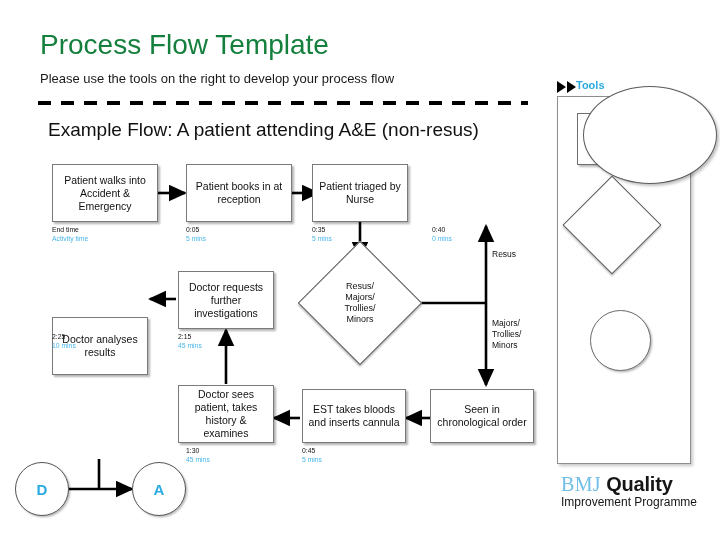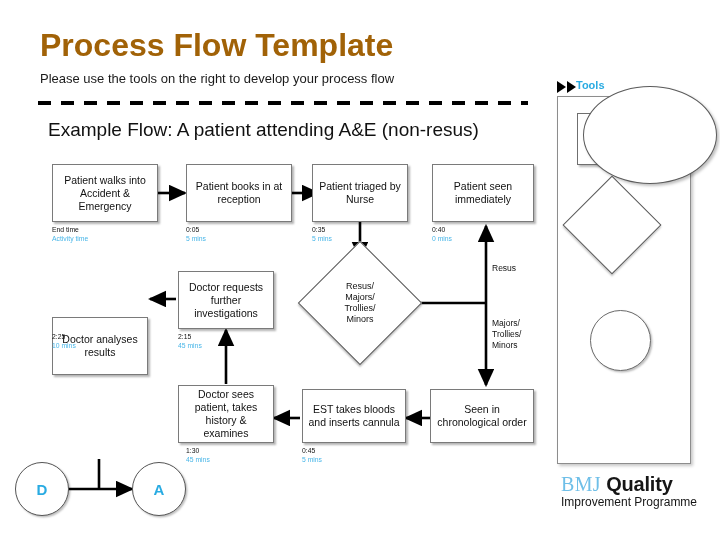--- a/index.html
+++ b/index.html
@@ -8,22 +8,22 @@
     font-family:"Liberation Sans", sans-serif;
     position:relative;
   }
   #stage{position:absolute;left:0;top:0;width:720px;height:540px;}
 
   .abs{position:absolute;}
 
   
   #title{
     left:40px;top:28px;
-    font-size:32px;line-height:34px;
-    color:#a16207;font-weight:700;
+    font-size:28px;line-height:34px;
+    color:#15803d;font-weight:400;
     letter-spacing:0px;white-space:nowrap;
   }
   #subtitle{
     left:40px;top:72px;
     font-size:13px;line-height:14px;color:#1a1a1a;white-space:nowrap;
   }
   #dashline{
     left:38px;top:101px;width:490px;height:4px;
     background:repeating-linear-gradient(to right,#000 0 13px,transparent 13px 23px);
   }
@@ -179,21 +179,20 @@
     <span>0:05</span>
     <span class="act">5 mins</span>
   </div>
 
   <div class="abs pbox" style="left:312px;top:164px;width:96px;height:58px;">Patient triaged by Nurse</div>
   <div class="abs tstamp" style="left:312px;top:226px;">
     <span>0:35</span>
     <span class="act">5 mins</span>
   </div>
 
-  <div class="abs pbox" style="left:432px;top:164px;width:102px;height:58px;">Patient seen immediately</div>
   <div class="abs tstamp" style="left:432px;top:226px;">
     <span>0:40</span>
     <span class="act">0 mins</span>
   </div>
 
   <div class="abs pbox" style="left:52px;top:272px;width:96px;height:58px;margin-top:45px;">Doctor analyses results</div>
   <div class="abs tstamp" style="left:52px;top:333px;">
     <span>2:25</span>
     <span class="act">10 mins</span>
   </div>
@@ -207,21 +206,21 @@
   <div class="abs diamond" style="left:316px;top:259px;width:88px;height:88px;">
     <div class="dshape"></div>
     <div class="dtext">
       <span>Resus/</span>
       <span>Majors/</span>
       <span>Trollies/</span>
       <span>Minors</span>
     </div>
   </div>
 
-  <div class="abs edgelabel" style="left:492px;top:263px;">Resus</div>
+  <div class="abs edgelabel" style="left:492px;top:249px;">Resus</div>
   <div class="abs edgelabel" style="left:492px;top:318px;">
     <div>Majors/</div>
     <div>Trollies/</div>
     <div>Minors</div>
   </div>
 
 
   <div class="abs pbox" style="left:178px;top:385px;width:96px;height:58px;">Doctor sees patient, takes history &amp; examines</div>
   <div class="abs tstamp" style="left:186px;top:447px;">
     <span>1:30</span>

